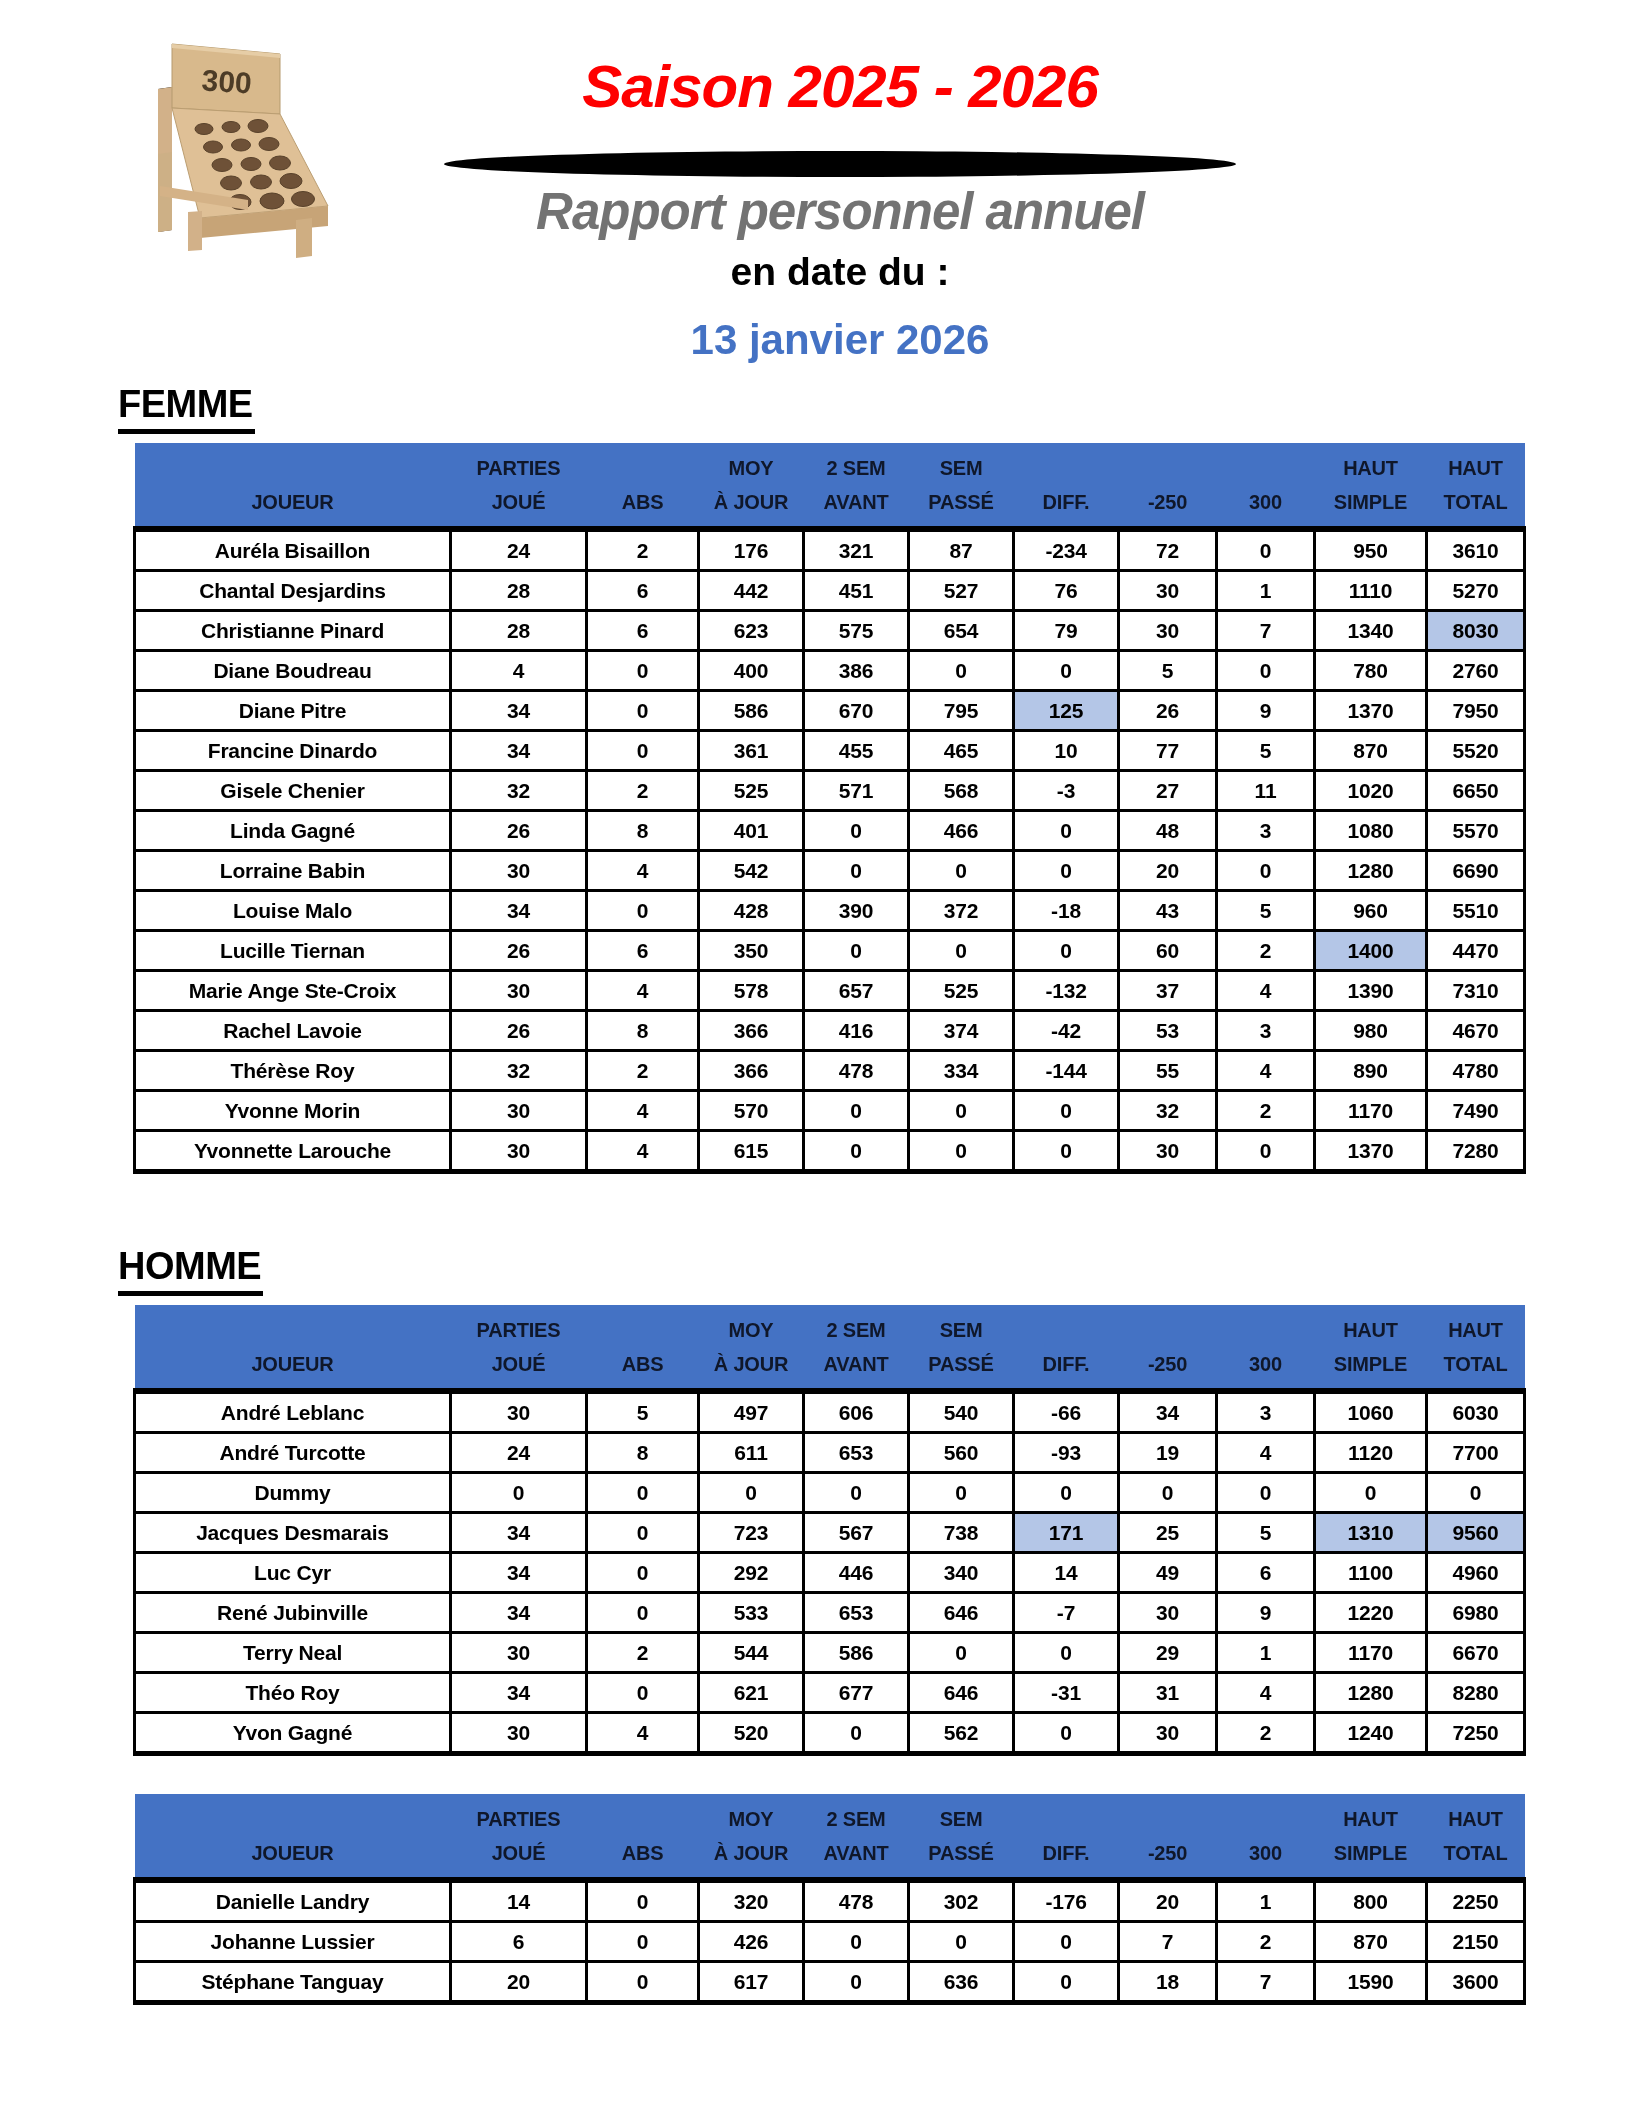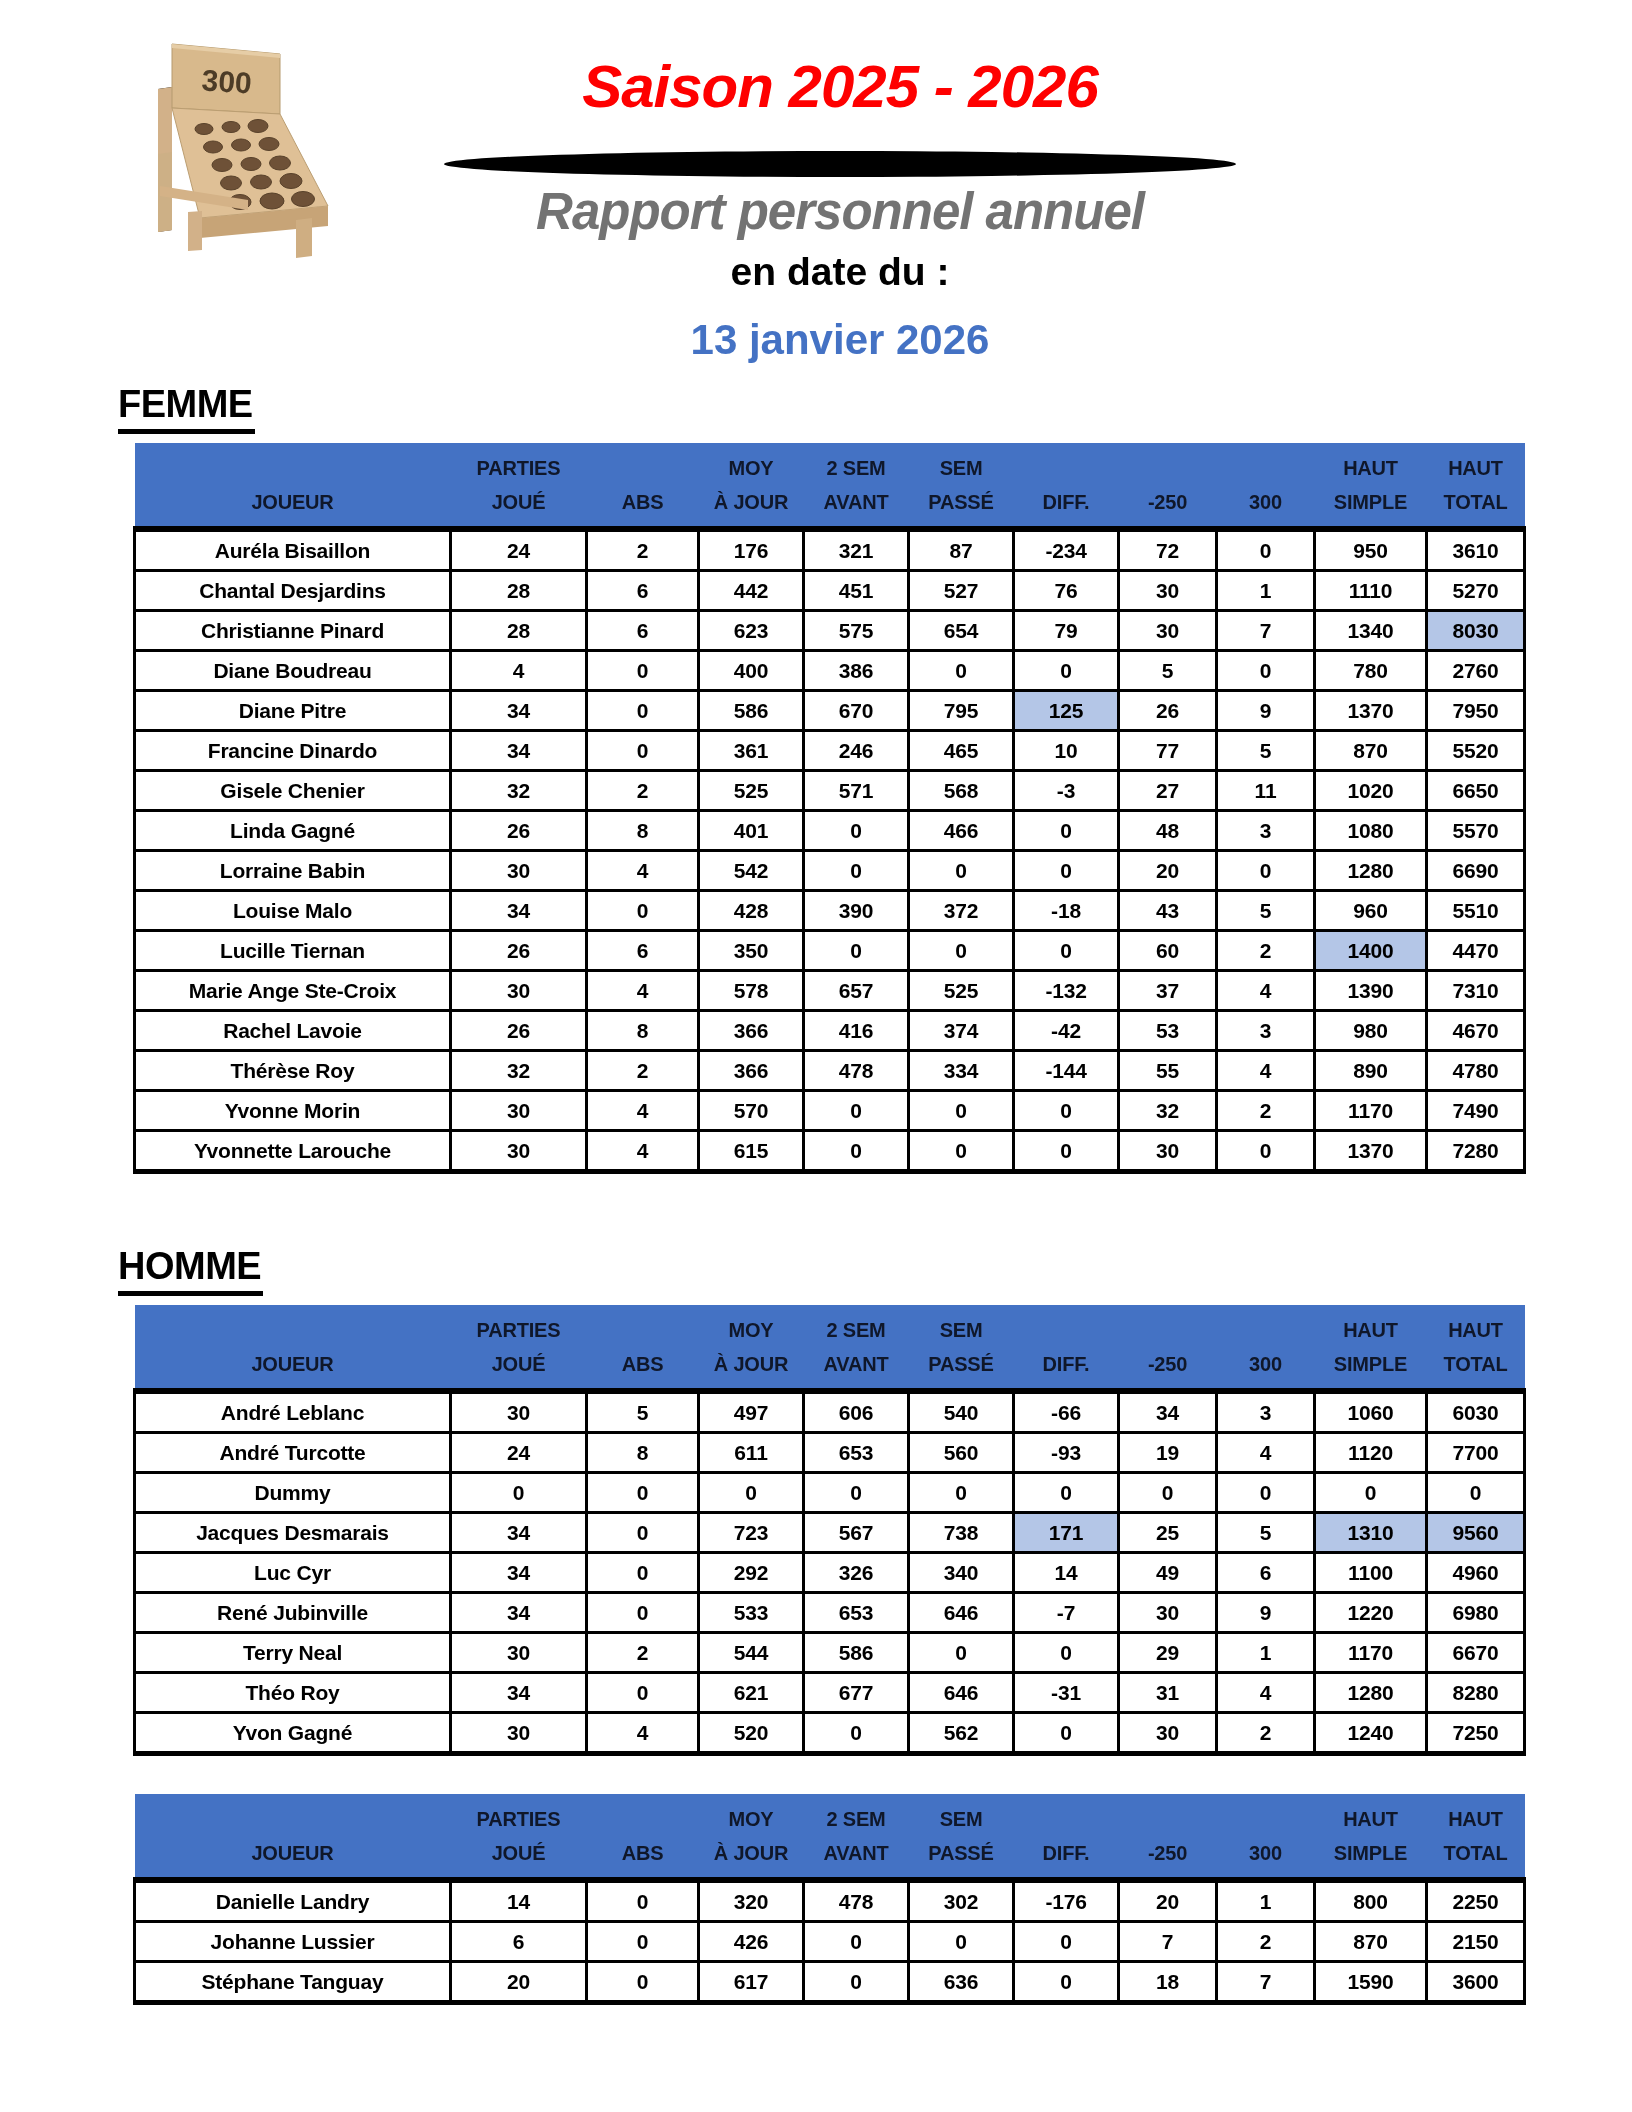--- a/index.html
+++ b/index.html
@@ -223,21 +223,21 @@
           <td>26</td>
           <td>9</td>
           <td>1370</td>
           <td>7950</td>
         </tr>
         <tr>
           <td class="name">Francine Dinardo</td>
           <td>34</td>
           <td>0</td>
           <td>361</td>
-          <td>246</td>
+          <td>455</td>
           <td>465</td>
           <td>10</td>
           <td>77</td>
           <td>5</td>
           <td>870</td>
           <td>5520</td>
         </tr>
         <tr>
           <td class="name">Gisele Chenier</td>
           <td>32</td>
@@ -487,21 +487,21 @@
           <td>25</td>
           <td>5</td>
           <td class="hl">1310</td>
           <td class="hl">9560</td>
         </tr>
         <tr>
           <td class="name">Luc Cyr</td>
           <td>34</td>
           <td>0</td>
           <td>292</td>
-          <td>326</td>
+          <td>446</td>
           <td>340</td>
           <td>14</td>
           <td>49</td>
           <td>6</td>
           <td>1100</td>
           <td>4960</td>
         </tr>
         <tr>
           <td class="name">René Jubinville</td>
           <td>34</td>

